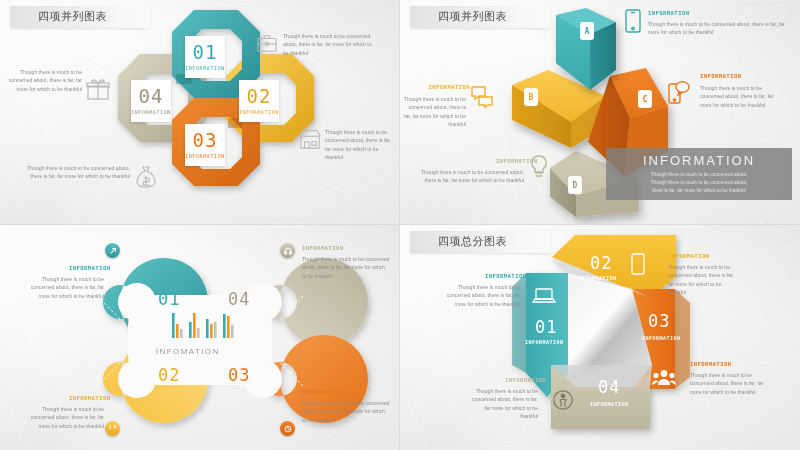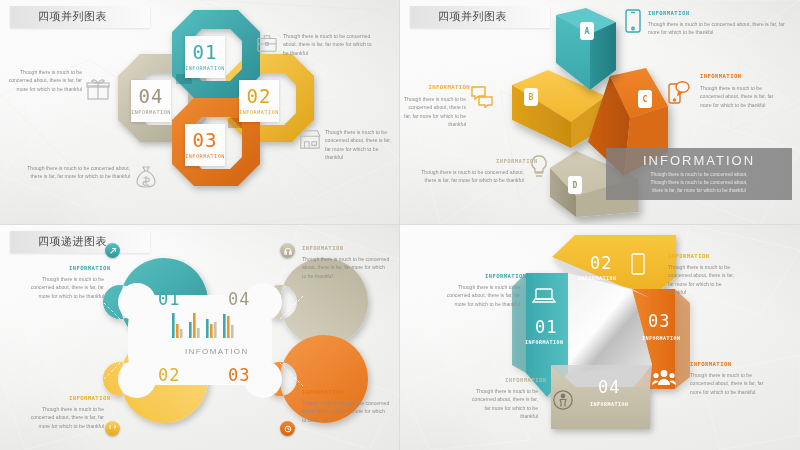--- a/index.html
+++ b/index.html
@@ -355,23 +355,20 @@
   </div>
 
   <div class="panel">
     <svg class="tex" viewBox="0 0 400 225" preserveAspectRatio="none">
       <g fill="none" stroke="#ffffff" stroke-width=".7" opacity=".75">
         <path d="M0 30 L70 0 L140 45 L55 100 Z M300 0 L400 35 L350 95 L280 55 Z
                  M0 150 L80 120 L120 200 L25 225 Z M310 140 L400 170 L370 225 L290 200 Z"></path>
       </g>
     </svg>
 
-    <div class="title-plate">
-      <div class="t">四项递进图表</div>
-    </div>
 
     <svg style="position:absolute;left:0;top:0" width="400" height="225">
       <defs>
         <linearGradient id="d1" x1="0" y1="0" x2="1" y2="1">
             <stop offset="0" stop-color="#5CC3C5"></stop>
             <stop offset="1" stop-color="#2F9599"></stop>
           </linearGradient>
         <linearGradient id="d2" x1="0" y1="1" x2="1" y2="0">
             <stop offset="0" stop-color="#F6C03A"></stop>
             <stop offset="1" stop-color="#FCDC86"></stop>
@@ -426,21 +423,21 @@
         <rect x="223" y="89" width="2.6" height="24" fill="#3BAAAF"></rect>
         <rect x="227" y="91" width="2.6" height="22" fill="#F0952A"></rect>
         <rect x="231" y="100" width="2.6" height="13" fill="#C9C3AD"></rect>
       </g>
     </svg>
 
     <div class="qnum" style="left:158px;top:64px;color:#3BAAAF">01</div>
     <div class="qnum" style="left:228px;top:64px;color:#A49D85">04</div>
     <div class="qnum" style="left:158px;top:140px;color:#E8B02A">02</div>
     <div class="qnum" style="left:228px;top:140px;color:#E8761A">03</div>
-    <div class="centerlabel" style="left:185px;top:122px">INFOMATION</div>
+    <div class="centerlabel" style="left:156px;top:122px">INFOMATION</div>
 
     <div class="badgecirc" style="left:105px;top:18px;background:linear-gradient(#57C0C3,#2F9599)">
       <svg width="8" height="8" viewBox="0 0 10 10" fill="none" stroke="#fff" stroke-width="1.3">
           <path d="M2 8L8 2M4 2h4v4"></path>
         </svg>
     </div>
     <div class="badgecirc" style="left:280px;top:18px;background:linear-gradient(#D6D0BC,#ABA58E)">
       <svg width="8" height="8" viewBox="0 0 10 10" fill="none" stroke="#fff" stroke-width="1.2">
           <path d="M1.5 7V5a3.5 3.5 0 017 0v2"></path>
           <rect x="1" y="6" width="2" height="3"></rect>
@@ -474,20 +471,23 @@
   </div>
 
   <div class="panel">
     <svg class="tex" viewBox="0 0 400 225" preserveAspectRatio="none">
       <g fill="none" stroke="#ffffff" stroke-width=".7" opacity=".75">
         <path d="M0 45 L65 5 L145 55 L60 110 Z M290 0 L400 25 L360 90 L275 60 Z
                  M0 160 L90 130 L130 215 L30 225 Z M300 150 L400 130 L400 210 L320 225 Z"></path>
       </g>
     </svg>
 
+    <div class="title-plate">
+      <div class="t">四项总分图表</div>
+    </div>
 
     <svg style="position:absolute;left:0;top:0" width="400" height="225">
       <defs>
         <linearGradient id="w1" x1="0" y1="0" x2="1" y2="0">
             <stop offset="0" stop-color="#3AA9AE"></stop>
             <stop offset="1" stop-color="#54BFC2"></stop>
           </linearGradient>
         <linearGradient id="w2" x1="0" y1="0" x2="0" y2="1">
             <stop offset="0" stop-color="#F8C63C"></stop>
             <stop offset="1" stop-color="#EDB022"></stop>

